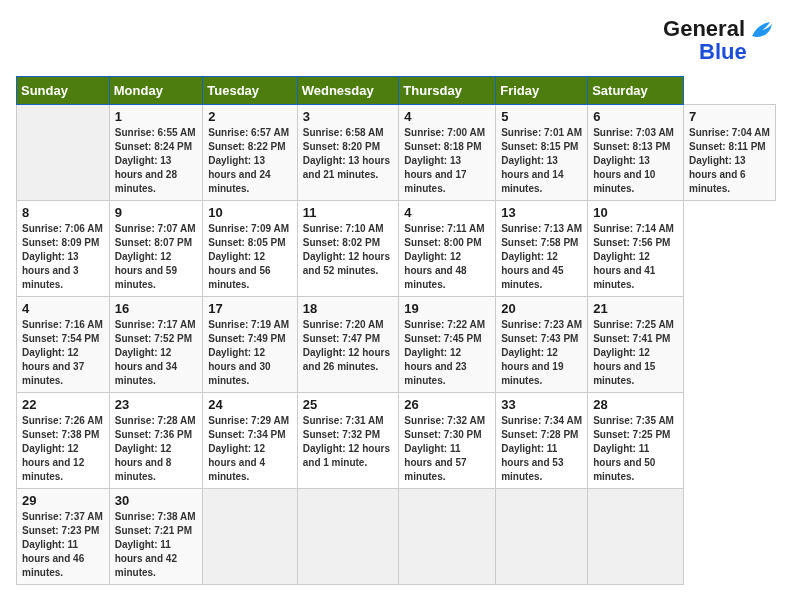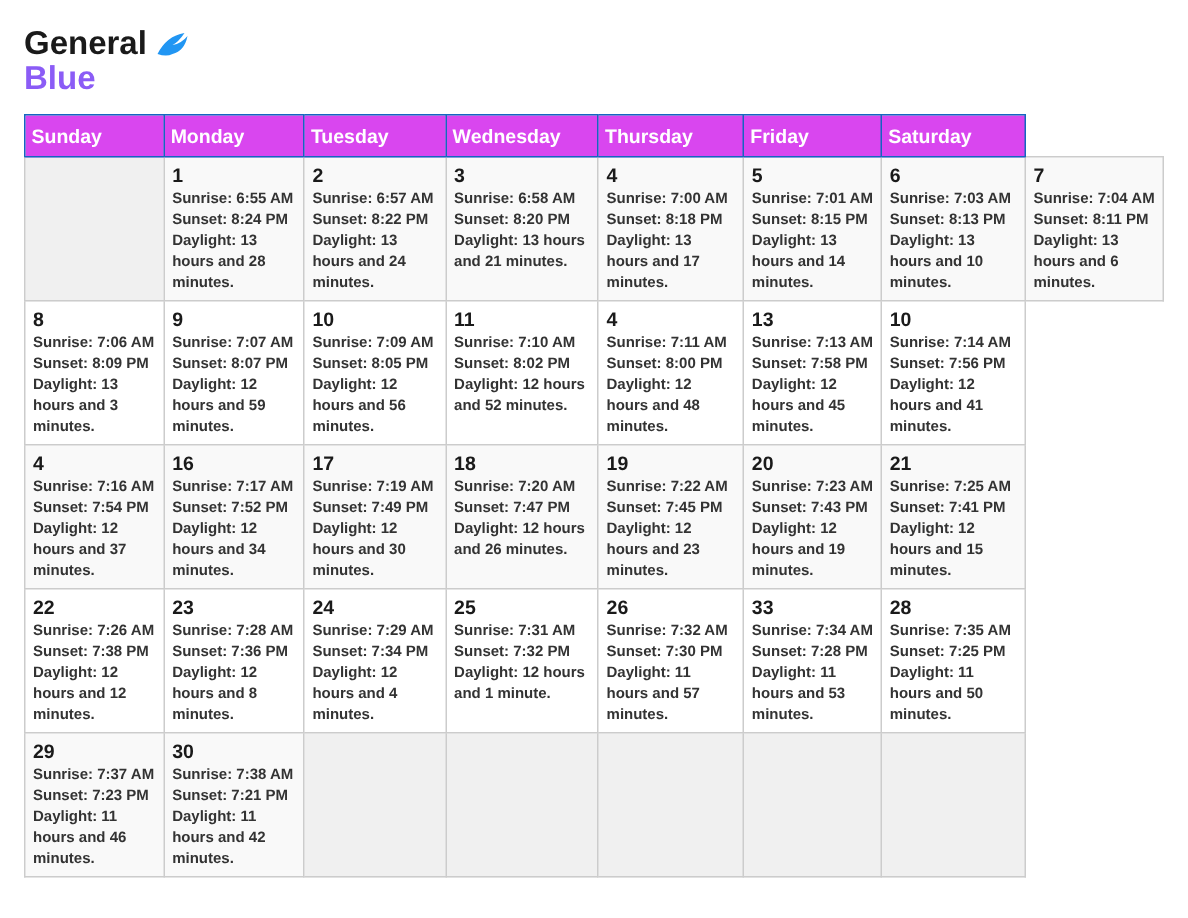--- a/index.html
+++ b/index.html
@@ -5,21 +5,21 @@
     * { box-sizing: border-box; margin: 0; padding: 0; }
     body {
       font-family: Arial, sans-serif;
       background: #fff;
       width: 792px;
       min-height: 612px;
       padding: 16px;
     }
     .header-area {
       display: flex;
-      justify-content: flex-start;
+      justify-content: flex-end;
       align-items: flex-start;
       margin-bottom: 12px;
     }
     .logo {
       display: flex;
       align-items: center;
     }
     .logo-text {
       font-size: 22px;
       font-weight: bold;
@@ -42,21 +42,21 @@
     .calendar-subtitle {
       font-size: 15px;
       color: #444;
     }
     table {
       width: 100%;
       border-collapse: collapse;
       font-size: 11px;
     }
     thead tr th {
-      background: #d946ef;
+      background: #4d7c0f;
       color: #fff;
       padding: 6px 4px;
       text-align: left;
       font-size: 13px;
       font-weight: bold;
       border: 1px solid #1565c0;
     }
     tbody tr td {
       border: 1px solid #ccc;
       padding: 4px 5px;
@@ -92,21 +92,21 @@
   <div class="logo">
     <div>
       <div style="display:flex;align-items:center;">
         <span class="logo-text">
           <span>General</span><svg class="logo-icon" viewBox="0 0 28 28" style="display:inline-block;vertical-align:middle;margin-left:3px;">
               <path d="M4 20 Q10 8 22 6 Q18 12 14 14 Q20 13 24 8 Q22 18 14 20 Q10 22 4 20Z" fill="#2196f3"></path>
             </svg>
         </span>
       </div>
       <div style="display:flex;">
-        <span class="logo-text" style="color:#8b5cf6;font-size:22px;font-weight:bold;margin-top:-4px;">Blue</span>
+        <span class="logo-text" style="color:#1d4ed8;font-size:22px;font-weight:bold;margin-top:-4px;margin-left:36px;">Blue</span>
       </div>
     </div>
   </div>
   <div class="title-area">
     <div class="calendar-title"></div>
     <div class="calendar-subtitle"></div>
   </div>
 </div>
 
 <table>

